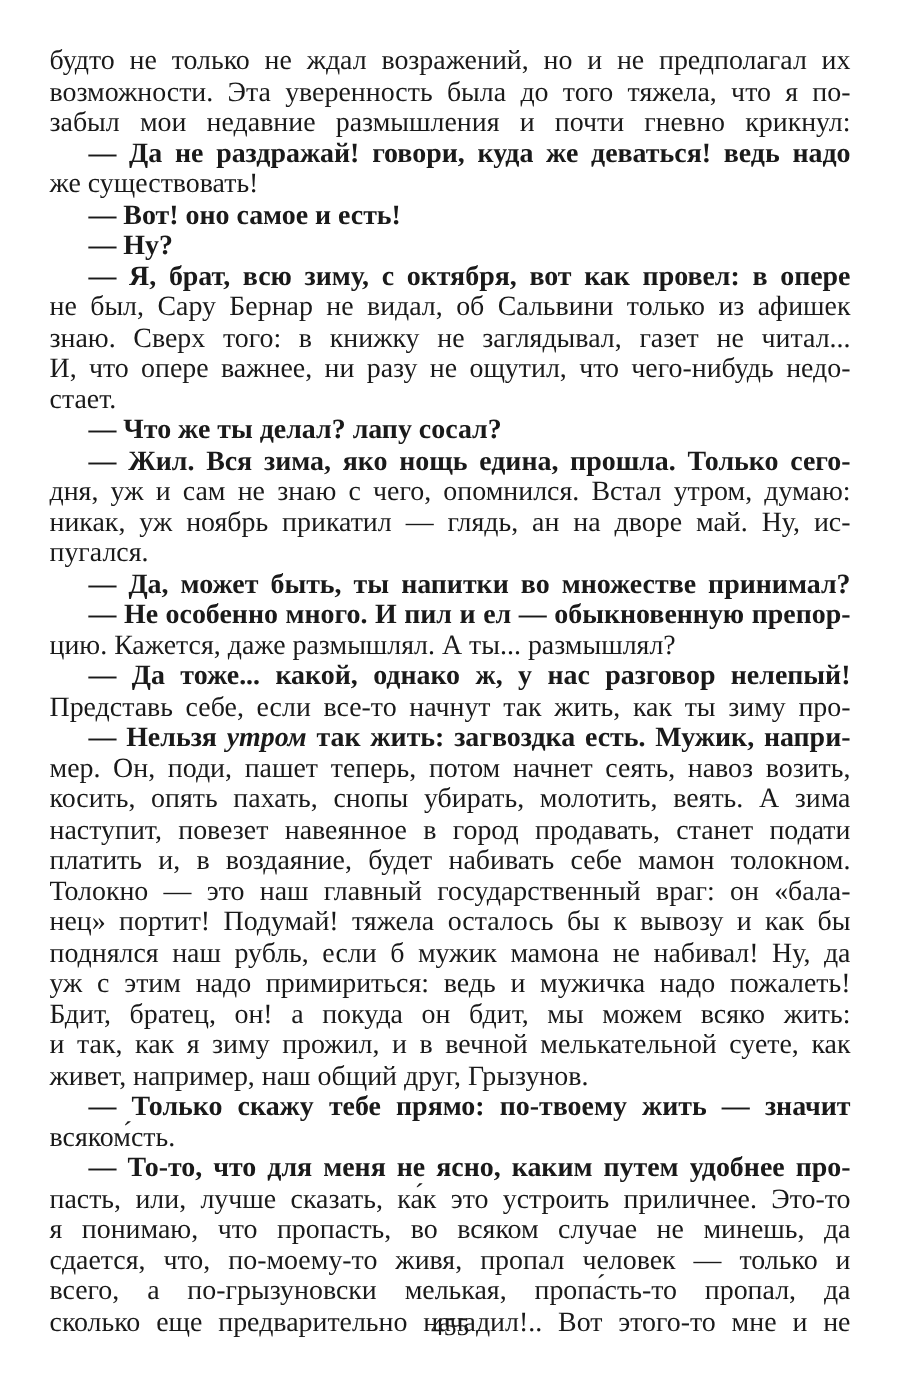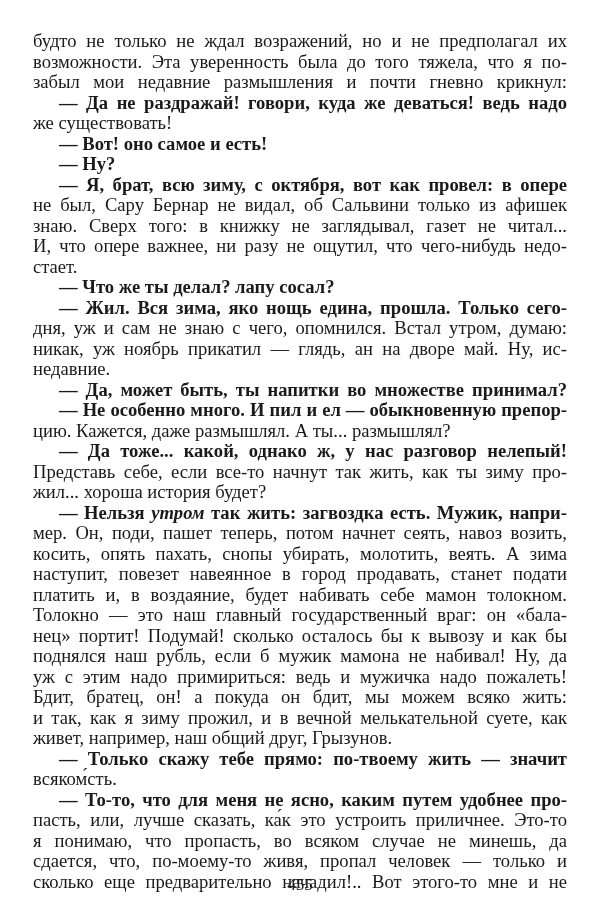--- a/index.html
+++ b/index.html
@@ -31,40 +31,40 @@
     <span class="line indent last">— Ну?</span>
     <span class="line indent">— Я, брат, всю зиму, с октября, вот как провел: в опере</span>
     <span class="line">не был, Сару Бернар не видал, об Сальвини только из афишек</span>
     <span class="line">знаю. Сверх того: в книжку не заглядывал, газет не читал...</span>
     <span class="line">И, что опере важнее, ни разу не ощутил, что чего-нибудь недо-</span>
     <span class="line last">стает.</span>
     <span class="line indent last">— Что же ты делал? лапу сосал?</span>
     <span class="line indent">— Жил. Вся зима, яко нощь едина, прошла. Только сего-</span>
     <span class="line">дня, уж и сам не знаю с чего, опомнился. Встал утром, думаю:</span>
     <span class="line">никак, уж ноябрь прикатил — глядь, ан на дворе май. Ну, ис-</span>
-    <span class="line last">недавние.</span>
+    <span class="line last">пугался.</span>
     <span class="line indent">— Да, может быть, ты напитки во множестве принимал?</span>
     <span class="line indent">— Не особенно много. И пил и ел — обыкновенную препор-</span>
     <span class="line last">цию. Кажется, даже размышлял. А ты... размышлял?</span>
     <span class="line indent">— Да тоже... какой, однако ж, у нас разговор нелепый!</span>
     <span class="line">Представь себе, если все-то начнут так жить, как ты зиму про-</span>
-    <span class="line last">жил... хороша история будет?</span>
     <span class="line indent"><span>— Нельзя </span><em>утром</em><span> так жить: загвоздка есть. Мужик, напри-</span></span>
     <span class="line">мер. Он, поди, пашет теперь, потом начнет сеять, навоз возить,</span>
     <span class="line">косить, опять пахать, снопы убирать, молотить, веять. А зима</span>
     <span class="line">наступит, повезет навеянное в город продавать, станет подати</span>
     <span class="line">платить и, в воздаяние, будет набивать себе мамон толокном.</span>
     <span class="line">Толокно — это наш главный государственный враг: он «бала-</span>
-    <span class="line">нец» портит! Подумай! сколько осталось бы к вывозу и как бы</span>
+    <span class="line">нец» портит! Подумай! тяжела осталось бы к вывозу и как бы</span>
     <span class="line">поднялся наш рубль, если б мужик мамона не набивал! Ну, да</span>
     <span class="line">уж с этим надо примириться: ведь и мужичка надо пожалеть!</span>
     <span class="line">Бдит, братец, он! а покуда он бдит, мы можем всяко жить:</span>
     <span class="line">и так, как я зиму прожил, и в вечной мелькательной суете, как</span>
     <span class="line last">живет, например, наш общий друг, Грызунов.</span>
     <span class="line indent">— Только скажу тебе прямо: по-твоему жить — значит</span>
     <span class="line last">всяком́сть.</span>
     <span class="line indent">— То-то, что для меня не ясно, каким путем удобнее про-</span>
     <span class="line">пасть, или, лучше сказать, ка́к это устроить приличнее. Это-то</span>
     <span class="line">я понимаю, что пропасть, во всяком случае не минешь, да</span>
     <span class="line">сдается, что, по-моему-то живя, пропал человек — только и</span>
+    <span class="line">всего, а по-грызуновски мелькая, пропа́сть-то пропал, да</span>
     <span class="line">сколько еще предварительно начадил!.. Вот этого-то мне и не</span>
   </div>
 <div class="page-number">455</div>
 
 </body></html>

